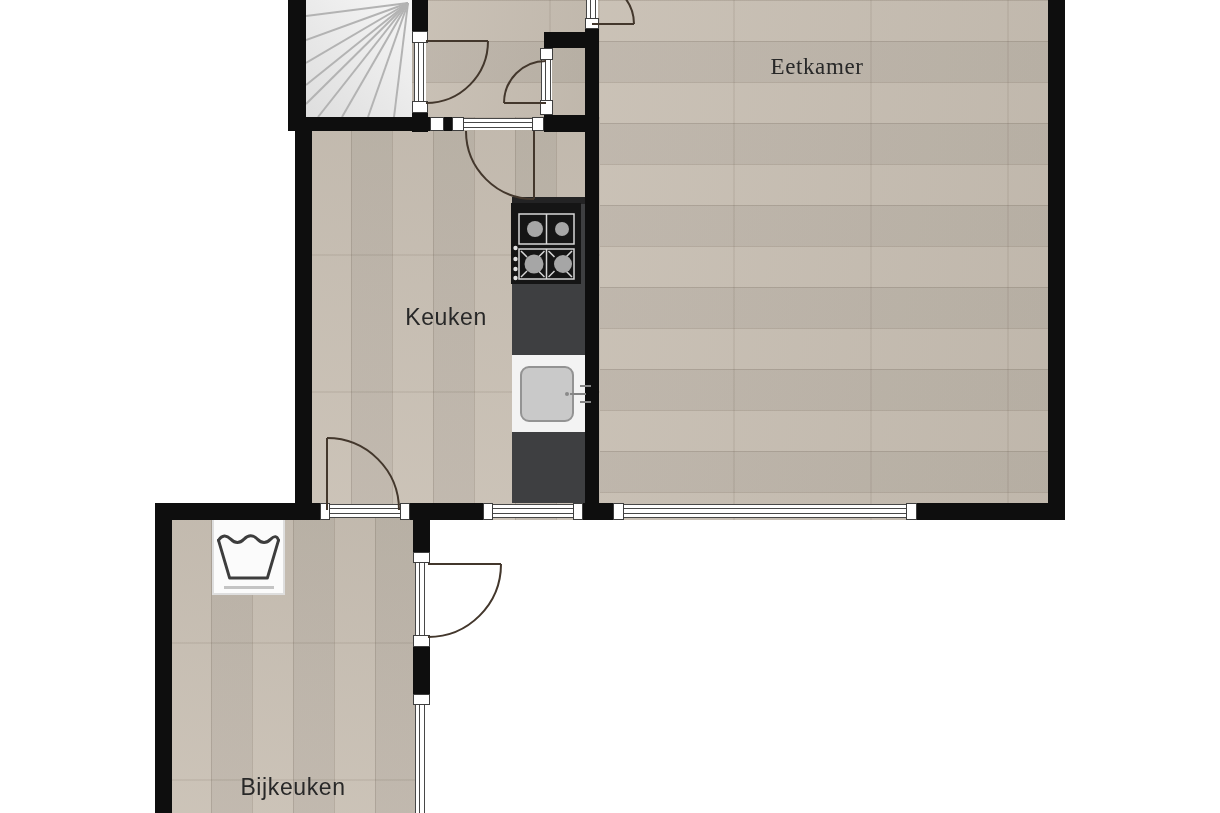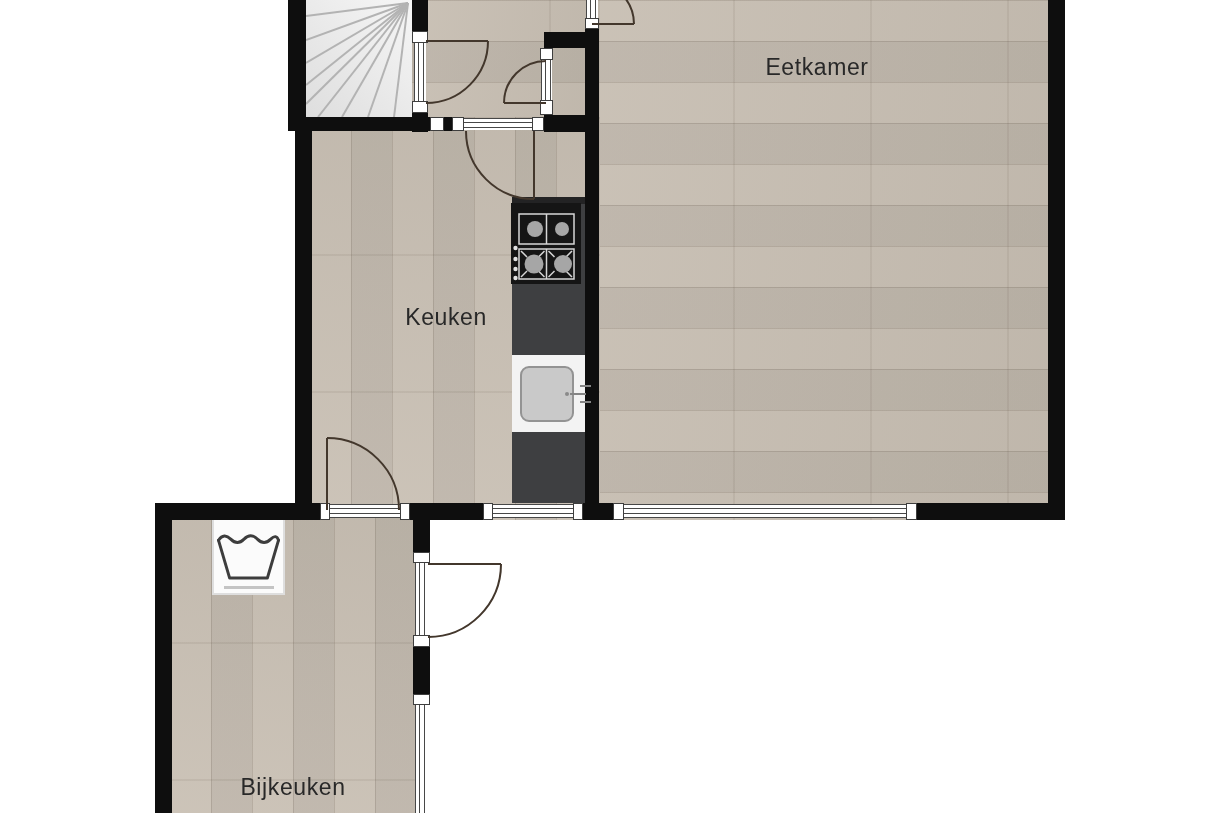--- a/index.html
+++ b/index.html
@@ -175,17 +175,17 @@
         <path d="M501 564 A73 73 0 0 1 428 637"></path>
     </g>
     <g stroke="#858585" stroke-width="2" fill="none">
       <path d="M570 394 L586 394"></path>
       <path d="M580 386 L591 386"></path>
       <path d="M580 402 L591 402"></path>
     </g>
     <circle cx="567" cy="394" r="2" fill="#8a8a8a"></circle>
   </svg>
 
-  <div class="room-label" style="left:707px;top:54px;width:220px;">Eetkamer</div>
+  <div class="room-label" style="left:707px;top:54px;width:220px;font-family:Liberation Serif, serif;">Eetkamer</div>
   <div class="room-label" style="left:346px;top:304px;width:200px;">Keuken</div>
   <div class="room-label" style="left:193px;top:774px;width:200px;">Bijkeuken</div>
 
 </div>
 
 </body></html>

